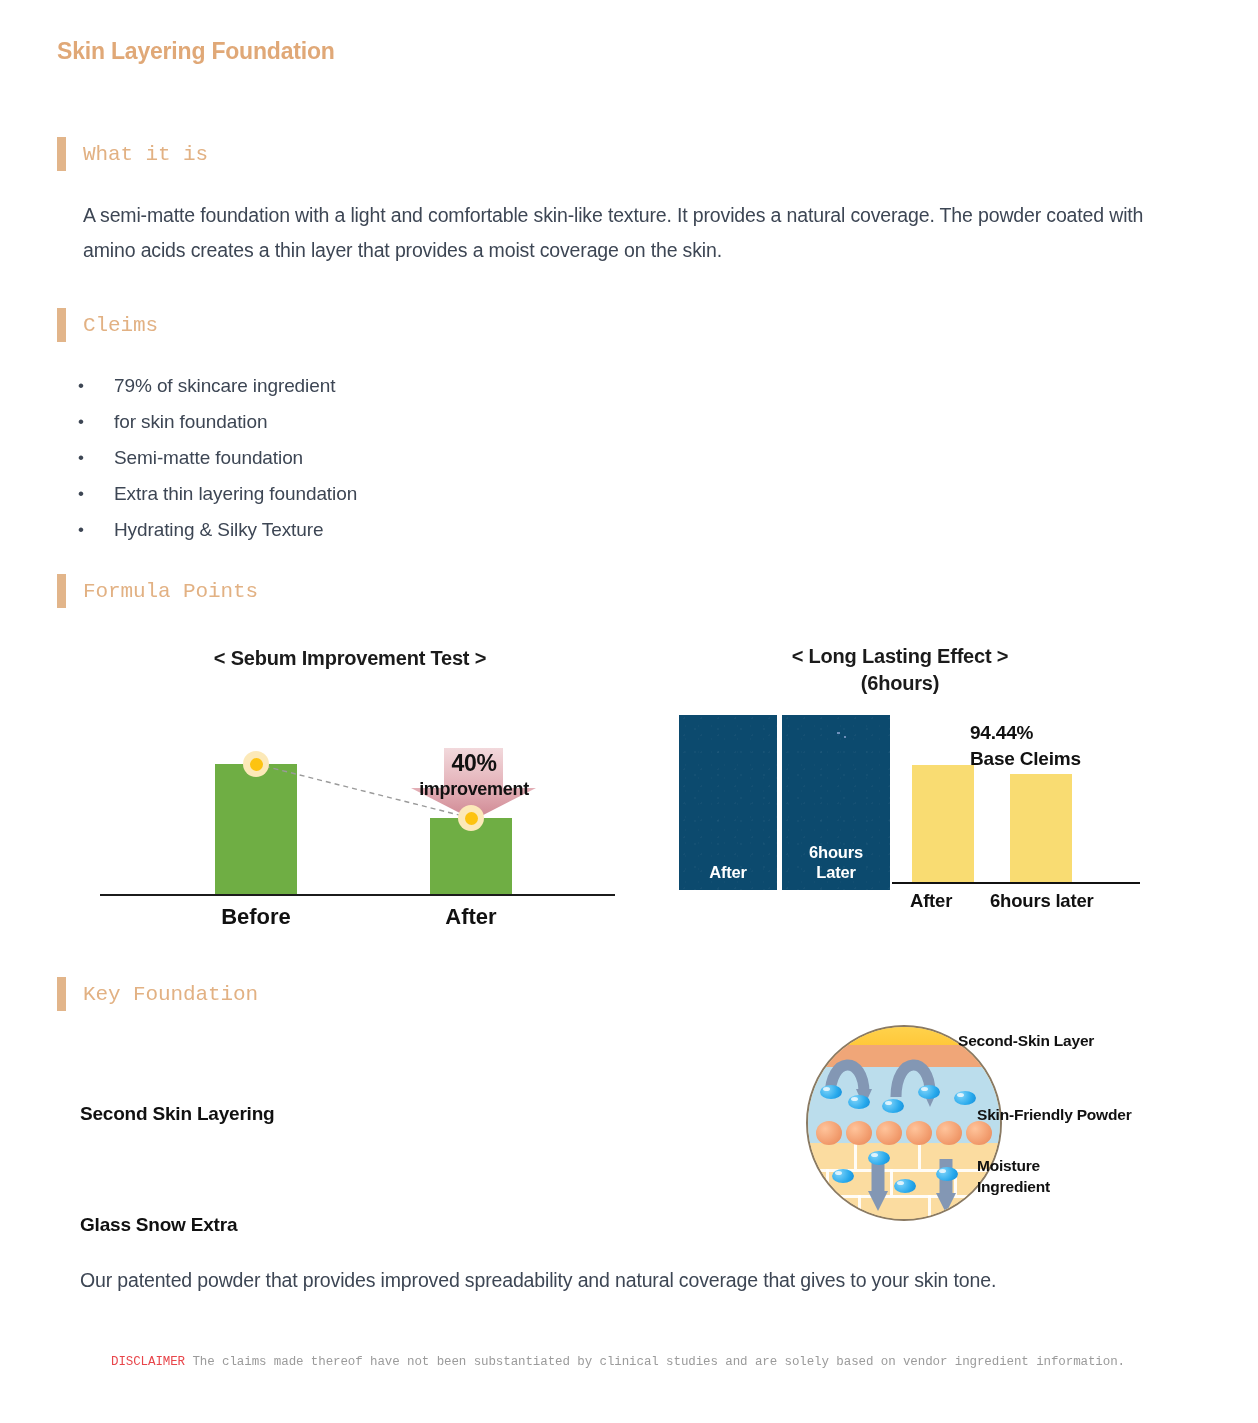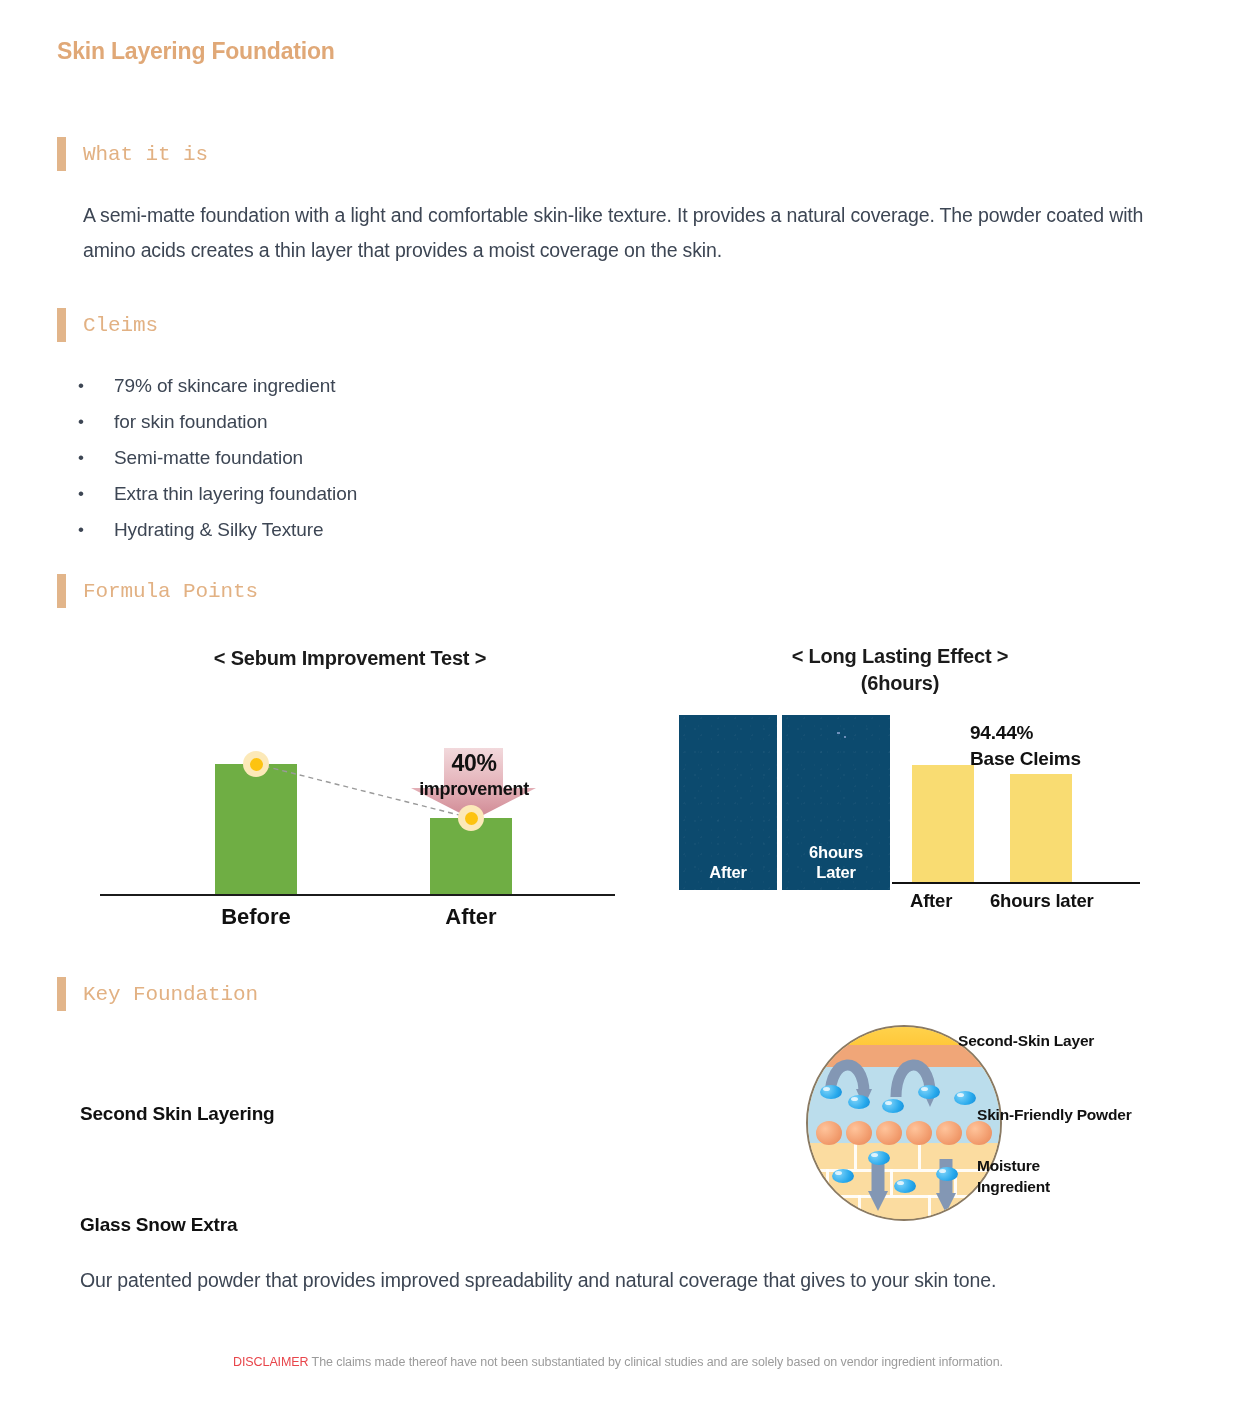--- a/index.html
+++ b/index.html
@@ -301,20 +301,21 @@
 
   
   #disclaimer {
     position: absolute;
     left: 0; top: 1355px;
     width: 1236px;
     text-align: center;
     font-size: 12.5px;
     color: #9B9B9B;
     letter-spacing: -0.1px;
+    font-family: Liberation Mono, monospace;
   }
   #disclaimer .dis-word { color: #E8454A; }
 </style>
 </head>
 <body>
 
 <div class="page">
 
   <h1 class="doc-title">Skin Layering Foundation</h1>
 

